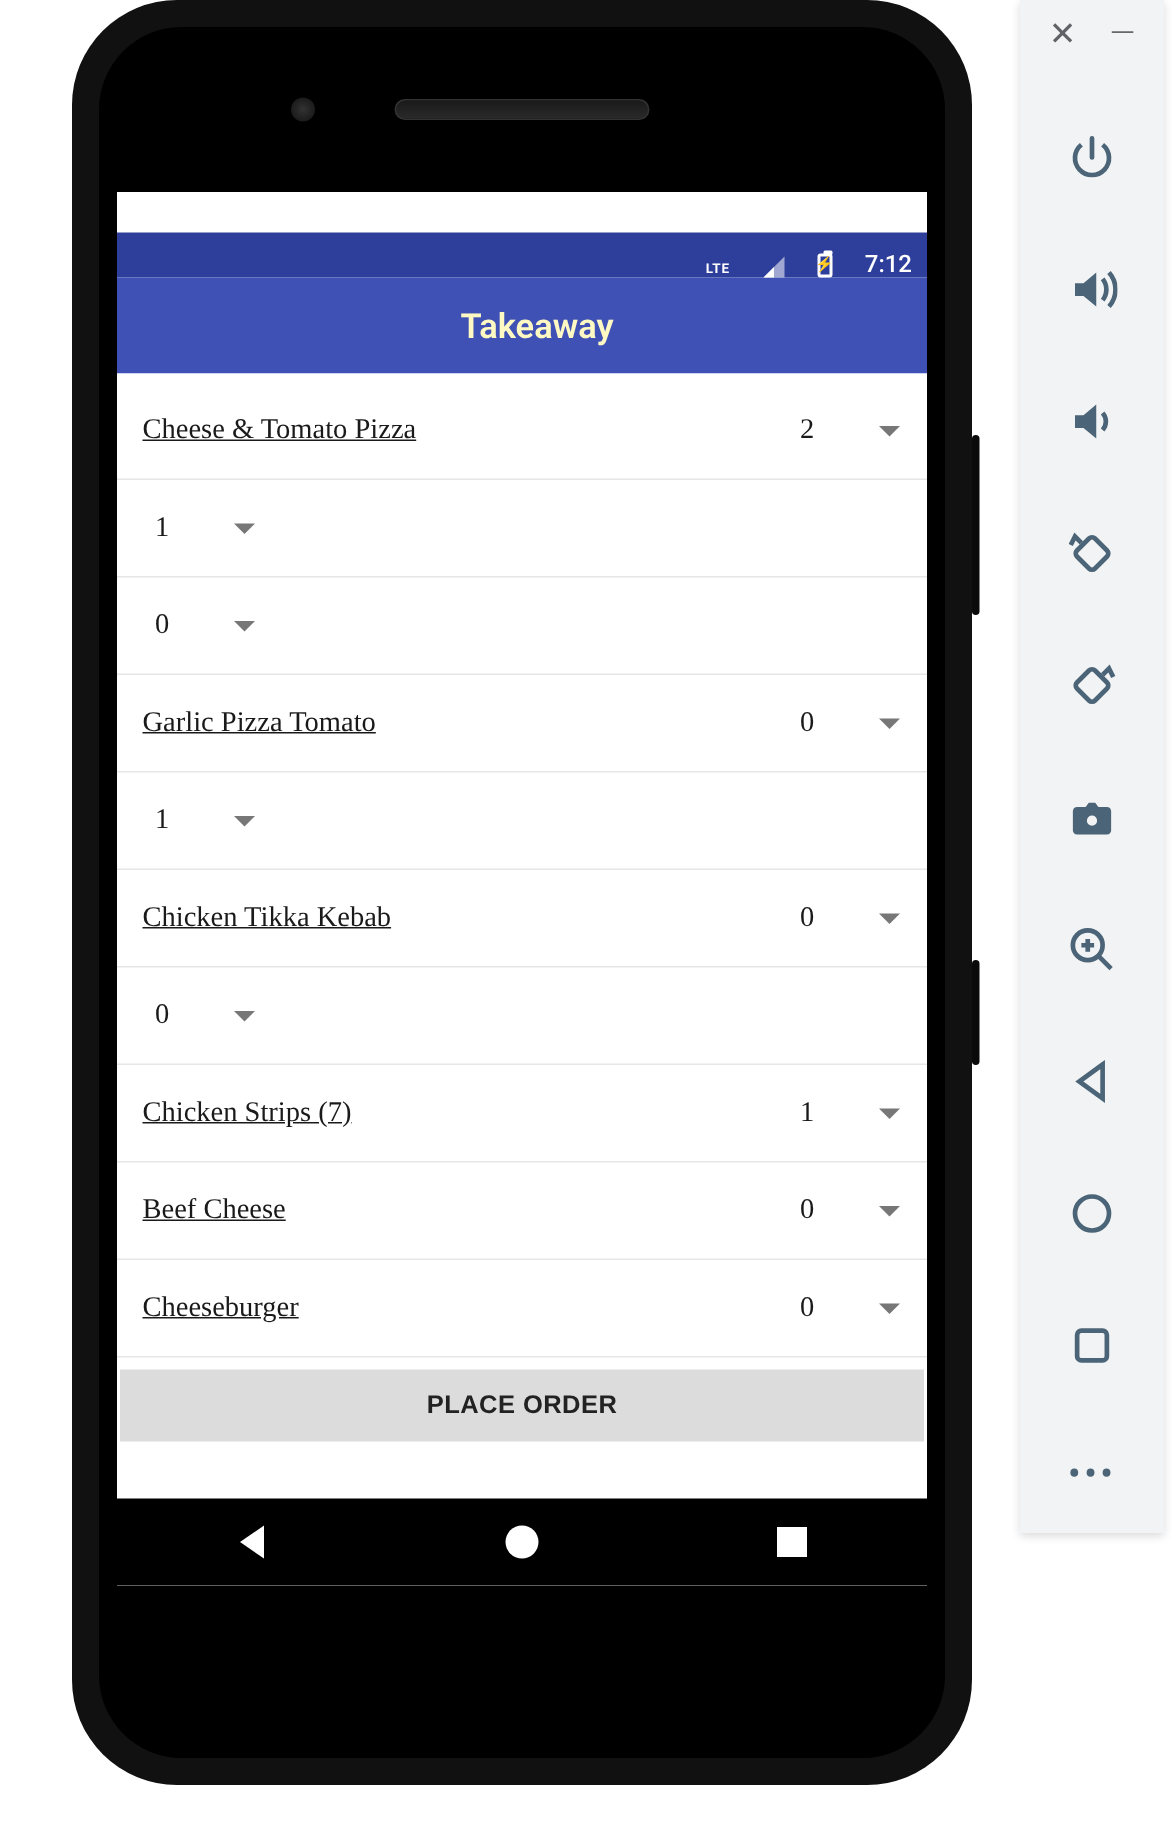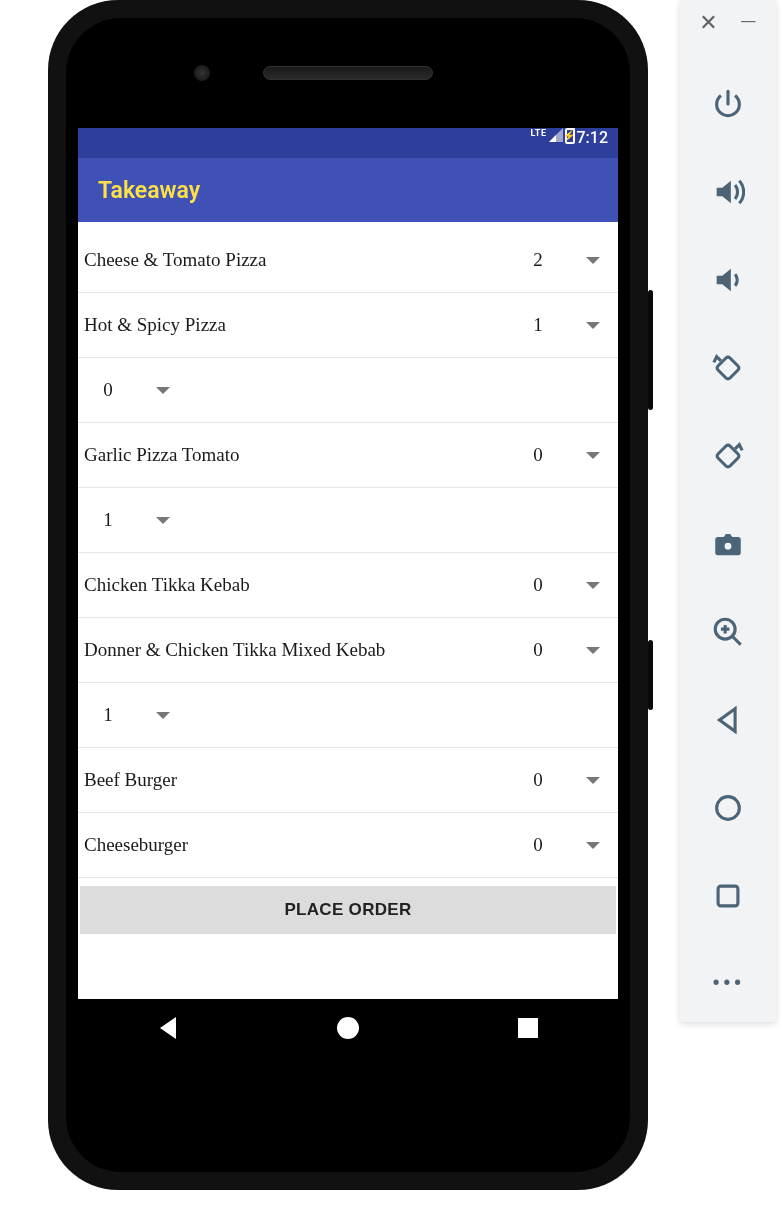--- a/index.html
+++ b/index.html
@@ -68,26 +68,27 @@
     background: #fff;
     overflow: hidden;
   }
 
   
   .status-bar {
     height: 30px;
     background: #2d3e9b;
     color: #fff;
     display: flex;
-    align-items: flex-start;
+    align-items: flex-end;
     justify-content: flex-end;
     padding-right: 10px;
     font-size: 16px;
     font-weight: 500;
-    gap: 2px;
+    gap: 22px;
+    margin-top: 27px;
   }
   .lte { font-size: 9px; font-weight: 700; letter-spacing: 0.5px; }
   .sig {
     width: 0; height: 0;
     border-left: 14px solid transparent;
     border-bottom: 14px solid rgba(255,255,255,0.55);
     position: relative;
   }
   .sig::after{
     content:"";
@@ -104,47 +105,49 @@
     position: relative;
     display:flex; align-items:center; justify-content:center;
   }
   .bat::before{content:""; position:absolute; top:-4px; left:2px; width:6px; height:3px; background:#fff; border-radius:1px;}
   .bat-bolt{font-size:10px; line-height:1;}
 
   
   .app-bar {
     height: 64px;
     background: #3f51b5;
-    color: #fde047;
+    color: #fef9c3;
     display: flex;
     align-items: center;
     padding-left: 20px;
     font-size: 23px;
     font-weight: 600;
+    justify-content: center;
   }
 
   .content {
     background: #fff;
     padding-top: 6px;
   }
 
   
   .row {
     height: 65px;
     border-bottom: 1px solid #e6e6e6;
     display: flex;
     align-items: center;
     padding: 0;
   }
   .item-name {
     flex: 1;
     font-family: Georgia, "Times New Roman", serif;
     font-size: 19px;
     color: #1a1a1a;
-    padding-left: 6px;
+    padding-left: 17px;
+    text-decoration: underline;
   }
   .qty {
     width: 60px;
     text-align: center;
     font-family: Georgia, "Times New Roman", serif;
     font-size: 19px;
     color: #1a1a1a;
   }
   .dd {
     width: 50px;
@@ -266,21 +269,20 @@
       <div class="content">
 
         <div class="row">
           <span class="item-name">Cheese &amp; Tomato Pizza</span>
           <span class="qty">2</span>
           <span class="dd">
               <span class="caret"></span>
             </span>
         </div>
         <div class="row">
-          <span class="item-name">Hot &amp; Spicy Pizza</span>
           <span class="qty">1</span>
           <span class="dd">
               <span class="caret"></span>
             </span>
         </div>
         <div class="row">
           <span class="qty">0</span>
           <span class="dd">
               <span class="caret"></span>
             </span>
@@ -299,34 +301,34 @@
             </span>
         </div>
         <div class="row">
           <span class="item-name">Chicken Tikka Kebab</span>
           <span class="qty">0</span>
           <span class="dd">
               <span class="caret"></span>
             </span>
         </div>
         <div class="row">
-          <span class="item-name">Donner &amp; Chicken Tikka Mixed Kebab</span>
-          <span class="qty">0</span>
-          <span class="dd">
-              <span class="caret"></span>
-            </span>
-        </div>
-        <div class="row">
+          <span class="qty">0</span>
+          <span class="dd">
+              <span class="caret"></span>
+            </span>
+        </div>
+        <div class="row">
+          <span class="item-name">Chicken Strips (7)</span>
           <span class="qty">1</span>
           <span class="dd">
               <span class="caret"></span>
             </span>
         </div>
         <div class="row">
-          <span class="item-name">Beef Burger</span>
+          <span class="item-name">Beef Cheese</span>
           <span class="qty">0</span>
           <span class="dd">
               <span class="caret"></span>
             </span>
         </div>
         <div class="row">
           <span class="item-name">Cheeseburger</span>
           <span class="qty">0</span>
           <span class="dd">
               <span class="caret"></span>

